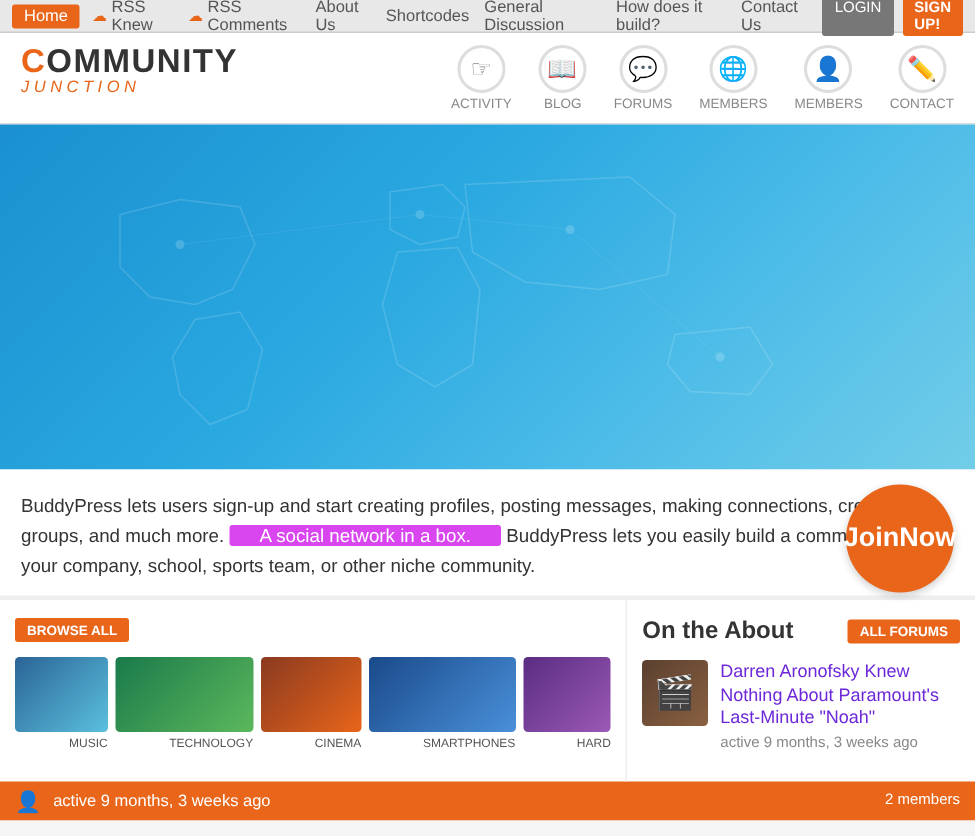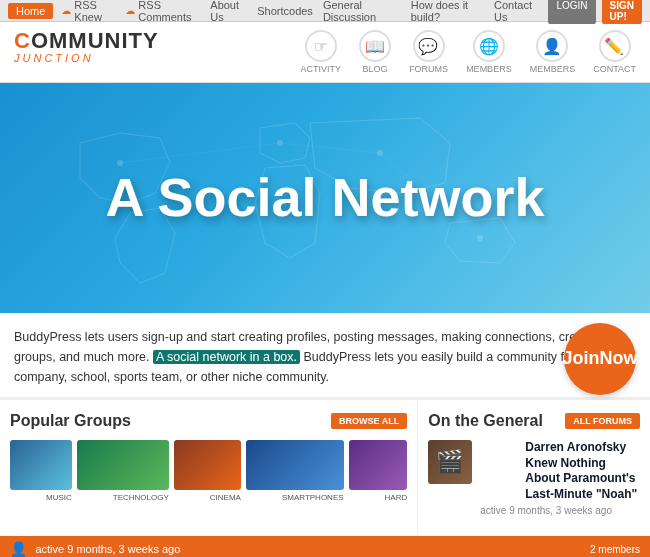--- a/index.html
+++ b/index.html
@@ -143,23 +143,23 @@
     .description {
       background: white;
       padding: 14px 14px 10px 14px;
       font-size: 12.5px;
       color: #333;
       line-height: 1.6;
       position: relative;
       border-bottom: 1px solid #eee;
     }
     .highlight-link {
-      background: #0f766e;
-      color: white;
-      padding: 0 3px;
+      background: #d946ef;
+      color: white;
+      padding: 0 20px;
       border-radius: 2px;
     }
     .join-btn {
       position: absolute;
       right: 14px;
       top: 10px;
       width: 72px;
       height: 72px;
       background: #e8651a;
       border-radius: 50%;
@@ -248,25 +248,24 @@
     .forum-avatar {
       width: 44px;
       height: 44px;
       border-radius: 3px;
       background: linear-gradient(135deg, #555, #888);
       flex-shrink: 0;
     }
     .forum-post-content { flex: 1; }
     .forum-post-title {
       font-size: 12px;
-      font-weight: bold;
-      color: #0f172a;
+      font-weight: normal;
+      color: #6d28d9;
       line-height: 1.3;
       margin-bottom: 3px;
-      margin-left: 45px;
     }
     .forum-post-meta {
       font-size: 10px;
       color: #888;
     }
 
     
     .status-bar {
       background: #e8651a;
       color: white;
@@ -360,40 +359,38 @@
     </g>
 
     <circle cx="120" cy="80" r="3" fill="white" opacity="0.7"></circle>
     <circle cx="280" cy="60" r="3" fill="white" opacity="0.7"></circle>
     <circle cx="380" cy="70" r="3" fill="white" opacity="0.7"></circle>
     <circle cx="480" cy="155" r="3" fill="white" opacity="0.7"></circle>
     <line x1="120" y1="80" x2="280" y2="60" stroke="white" stroke-width="0.5" opacity="0.4"></line>
     <line x1="280" y1="60" x2="380" y2="70" stroke="white" stroke-width="0.5" opacity="0.4"></line>
     <line x1="380" y1="70" x2="480" y2="155" stroke="white" stroke-width="0.5" opacity="0.4"></line>
   </svg>
-  <div class="hero-text">A Social Network</div>
 </div>
 
 <div class="description">
   <p>
     <span>BuddyPress lets users sign-up and start creating profiles, posting messages, making connections, creating groups, and much more.</span>
     <span class="highlight-link">A social network in a box.</span>
     <span>BuddyPress lets you easily build a community for your company, school, sports team, or other niche community.</span>
   </p>
   <div class="join-btn">
     <span>Join</span>
     <span>Now</span>
   </div>
 </div>
 
 <div class="bottom-sections">
 
   <div class="section-left">
     <div class="section-header">
-      <span class="section-title">Popular Groups</span>
       <span class="browse-btn">BROWSE ALL</span>
     </div>
     <div class="group-thumbs">
       <div class="group-thumb">
         <div class="thumb-img thumb-music"></div>
         <span class="thumb-label">MUSIC</span>
       </div>
       <div class="group-thumb">
         <div class="thumb-img thumb-tech"></div>
         <span class="thumb-label">TECHNOLOGY</span>
@@ -408,21 +405,21 @@
       </div>
       <div class="group-thumb">
         <div class="thumb-img thumb-hard"></div>
         <span class="thumb-label">HARD</span>
       </div>
     </div>
   </div>
 
   <div class="section-right">
     <div class="section-header">
-      <span class="section-title">On the General</span>
+      <span class="section-title">On the About</span>
       <span class="browse-btn">ALL FORUMS</span>
     </div>
     <div class="forum-post">
       <div class="forum-avatar" style="background: linear-gradient(135deg, #3a3a3a, #888); overflow:hidden;">
         <div style="width:100%;height:100%;background:linear-gradient(135deg,#5a4030,#8a6040);display:flex;align-items:center;justify-content:center;font-size:22px;">🎬</div>
       </div>
       <div class="forum-post-content">
         <div class="forum-post-title">Darren Aronofsky Knew Nothing About Paramount's Last-Minute "Noah"</div>
         <div class="forum-post-meta">active 9 months, 3 weeks ago</div>
       </div>

